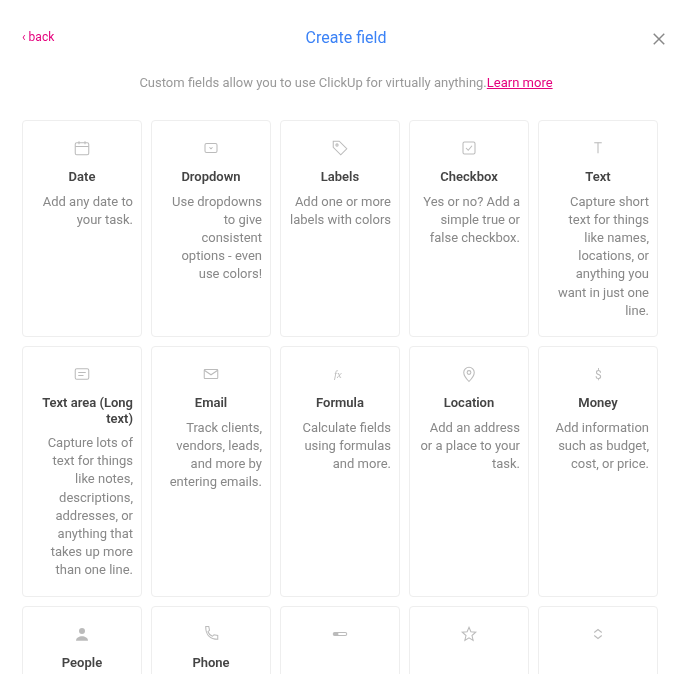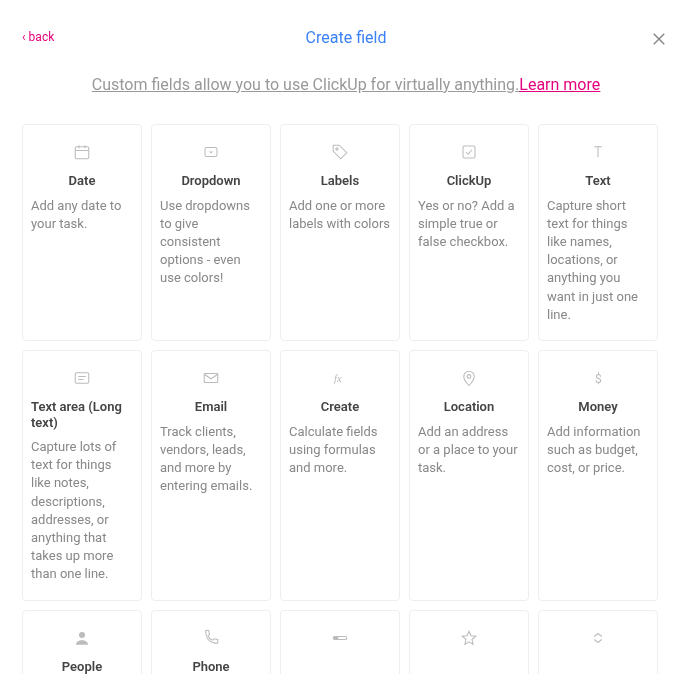--- a/index.html
+++ b/index.html
@@ -40,41 +40,40 @@
     color: #888;
   }
   .close svg { width: 18px; height: 18px; stroke: #888; stroke-width: 2; }
   .title {
     font-size: 16px;
     font-weight: 400;
     color: #3b82f6;
   }
   .subtitle {
     margin-top: 28px;
-    font-size: 16px;
+    font-size: 13px;
     color: #999;
-    text-decoration: underline;
   }
   .learn {
     color: #e5007d;
     text-decoration: underline;
     cursor: pointer;
   }
   .grid {
     display: grid;
     grid-template-columns: repeat(5, 120px);
     gap: 9px;
     padding: 30px 22px 20px 22px;
     justify-content: start;
   }
   .card {
     border: 1px solid #eee;
     border-radius: 4px;
     padding: 14px 8px 16px 8px;
-    text-align: left;
+    text-align: right;
     cursor: pointer;
     display: flex;
     flex-direction: column;
     align-items: center;
   }
   .icon-wrap {
     height: 26px;
     display: flex;
     align-items: center;
     justify-content: center;
@@ -144,21 +143,21 @@
       </div>
       <div class="card-title">Labels</div>
       <div class="card-desc">Add one or more labels with colors</div>
     </div>
     <div class="card">
       <div class="icon-wrap">
         <svg viewBox="0 0 24 24">
           <use href="#checkbox-icon"></use>
         </svg>
       </div>
-      <div class="card-title">ClickUp</div>
+      <div class="card-title">Checkbox</div>
       <div class="card-desc">Yes or no? Add a simple true or false checkbox.</div>
     </div>
     <div class="card">
       <div class="icon-wrap">
         <svg viewBox="0 0 24 24">
           <use href="#text-icon"></use>
         </svg>
       </div>
       <div class="card-title">Text</div>
       <div class="card-desc">Capture short text for things like names, locations, or anything you want in just one line.</div>
@@ -180,21 +179,21 @@
       </div>
       <div class="card-title">Email</div>
       <div class="card-desc">Track clients, vendors, leads, and more by entering emails.</div>
     </div>
     <div class="card">
       <div class="icon-wrap">
         <svg viewBox="0 0 24 24">
           <use href="#formula-icon"></use>
         </svg>
       </div>
-      <div class="card-title">Create</div>
+      <div class="card-title">Formula</div>
       <div class="card-desc">Calculate fields using formulas and more.</div>
     </div>
     <div class="card">
       <div class="icon-wrap">
         <svg viewBox="0 0 24 24">
           <use href="#location-icon"></use>
         </svg>
       </div>
       <div class="card-title">Location</div>
       <div class="card-desc">Add an address or a place to your task.</div>

